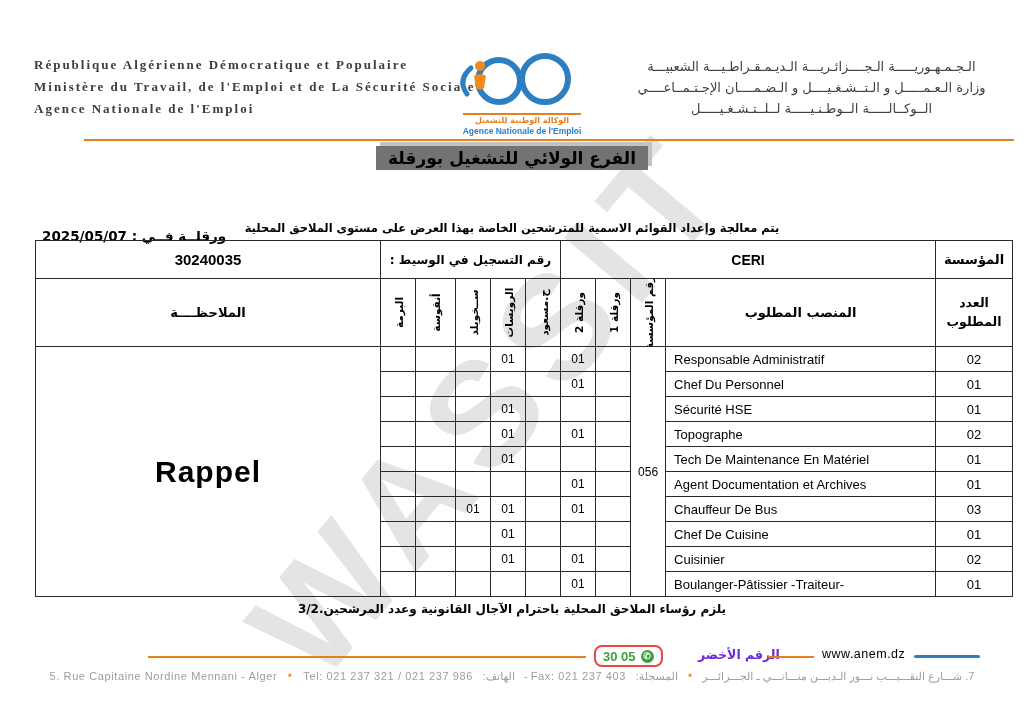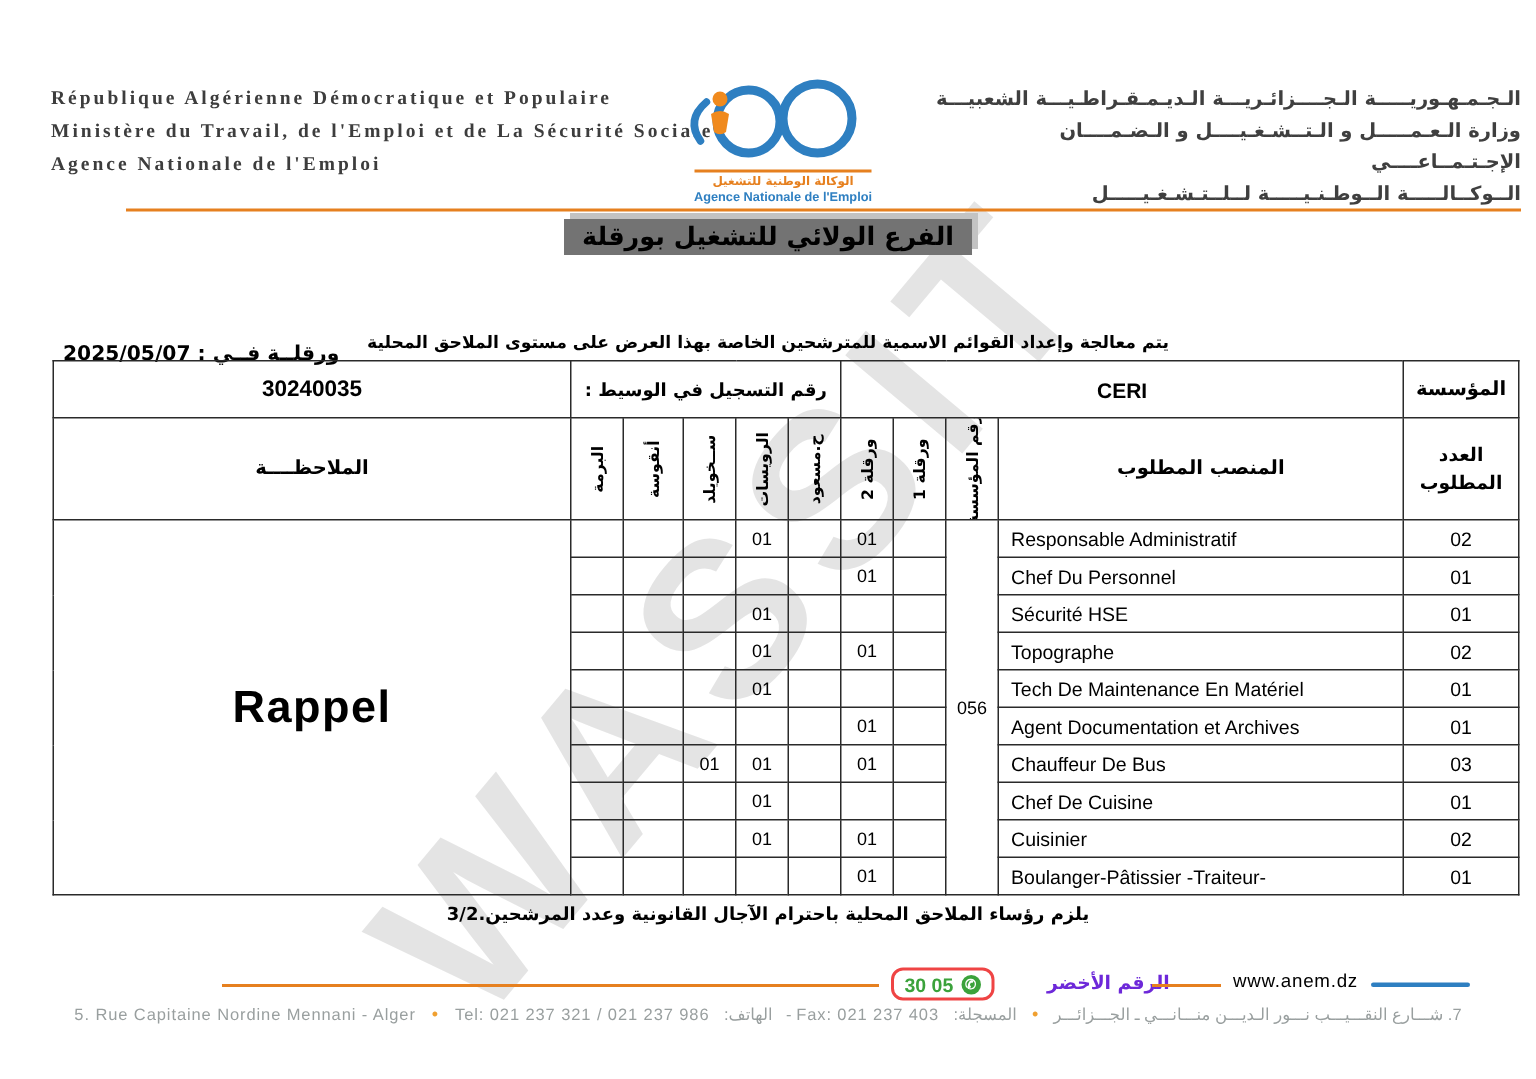--- a/index.html
+++ b/index.html
@@ -13,21 +13,21 @@
     transform:translate(-50%,-50%) rotate(-50deg);
     font-family:"Liberation Sans",sans-serif;font-weight:bold;
     font-size:148px;letter-spacing:14px;color:rgba(130,130,130,0.22);
     white-space:nowrap;pointer-events:none;
   }
   
   .hdr-fr{position:absolute;left:34px;top:54px;
     font-family:"Liberation Serif",serif;font-weight:bold;font-size:13px;
     letter-spacing:2px;color:#3d3d3d;line-height:22px;white-space:nowrap;}
   .hdr-ar{position:absolute;right:10px;top:56px;width:405px;direction:rtl;
-    text-align:right;font-weight:bold;font-size:13px;color:#3f3f3f;line-height:21px;}
+    text-align:center;font-weight:normal;font-size:13px;color:#3f3f3f;line-height:21px;}
   .logo{position:absolute;left:441px;top:50px;width:162px;text-align:center;}
   .logo svg{display:block;margin:0 auto;}
   .logo-sep{width:118px;height:2px;background:#e6801f;margin:1px auto 1px;}
   .logo-ar{color:#e6801f;font-size:8px;font-weight:bold;direction:rtl;line-height:10px;}
   .logo-fr{color:#2e7fc1;font-size:8.5px;font-weight:bold;font-family:"Liberation Sans",sans-serif;line-height:11px;}
   .top-rule{position:absolute;left:84px;top:139px;width:930px;height:2px;background:#e6801f;}
   .page-title{position:absolute;left:50%;top:146px;transform:translateX(-50%);
     direction:rtl;font-size:17px;font-weight:bold;background:#737373;
     padding:2px 12px;box-shadow:4px -4px 0 #c3c3c3;white-space:nowrap;z-index:2;}
   

